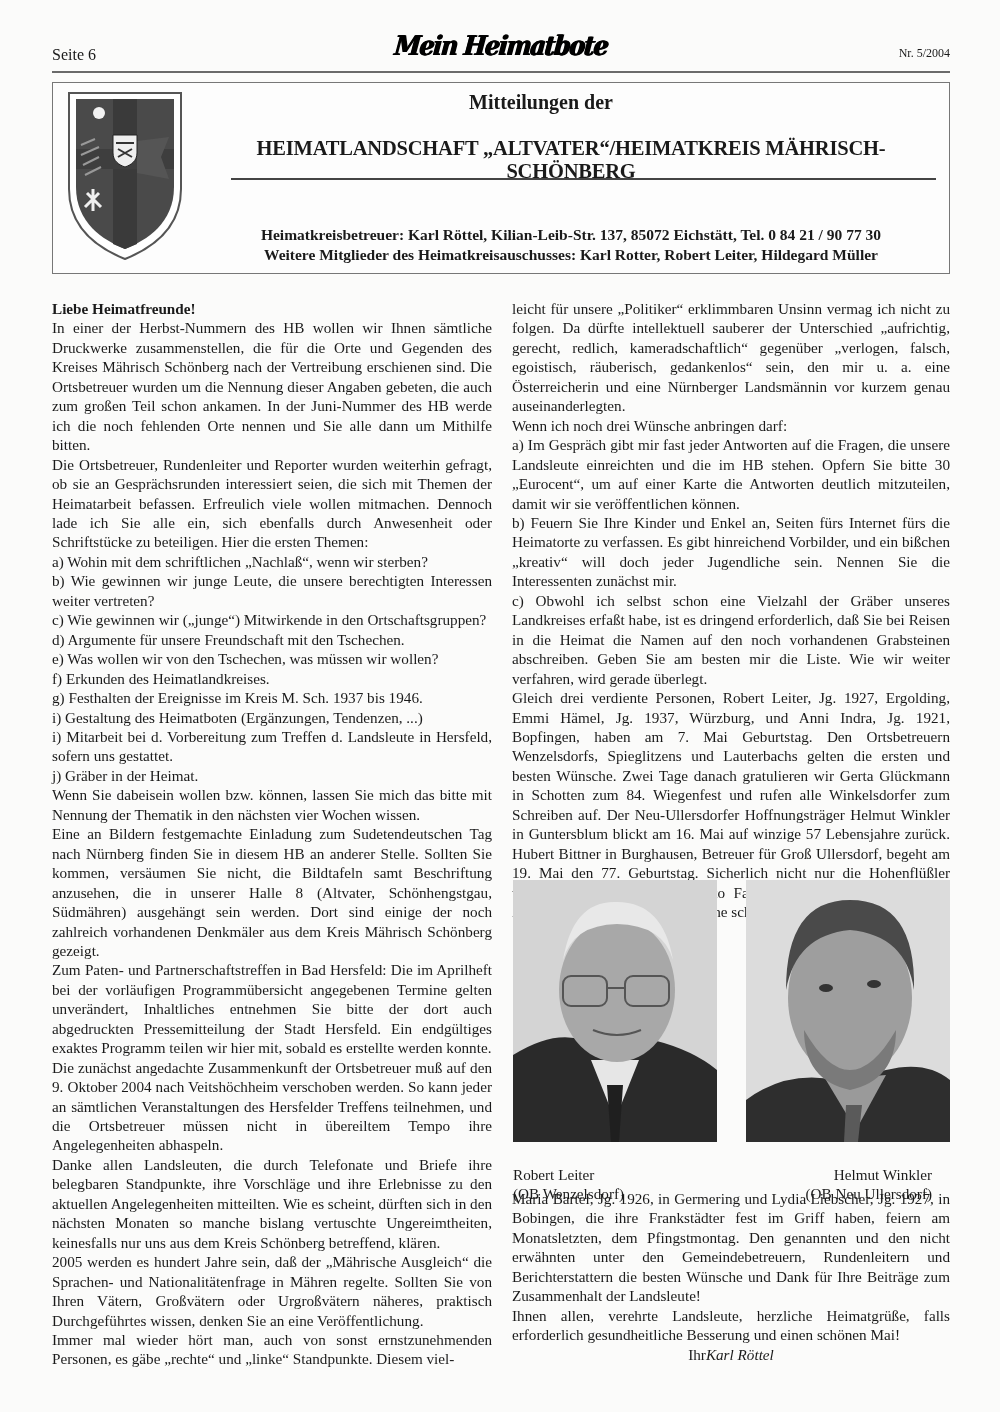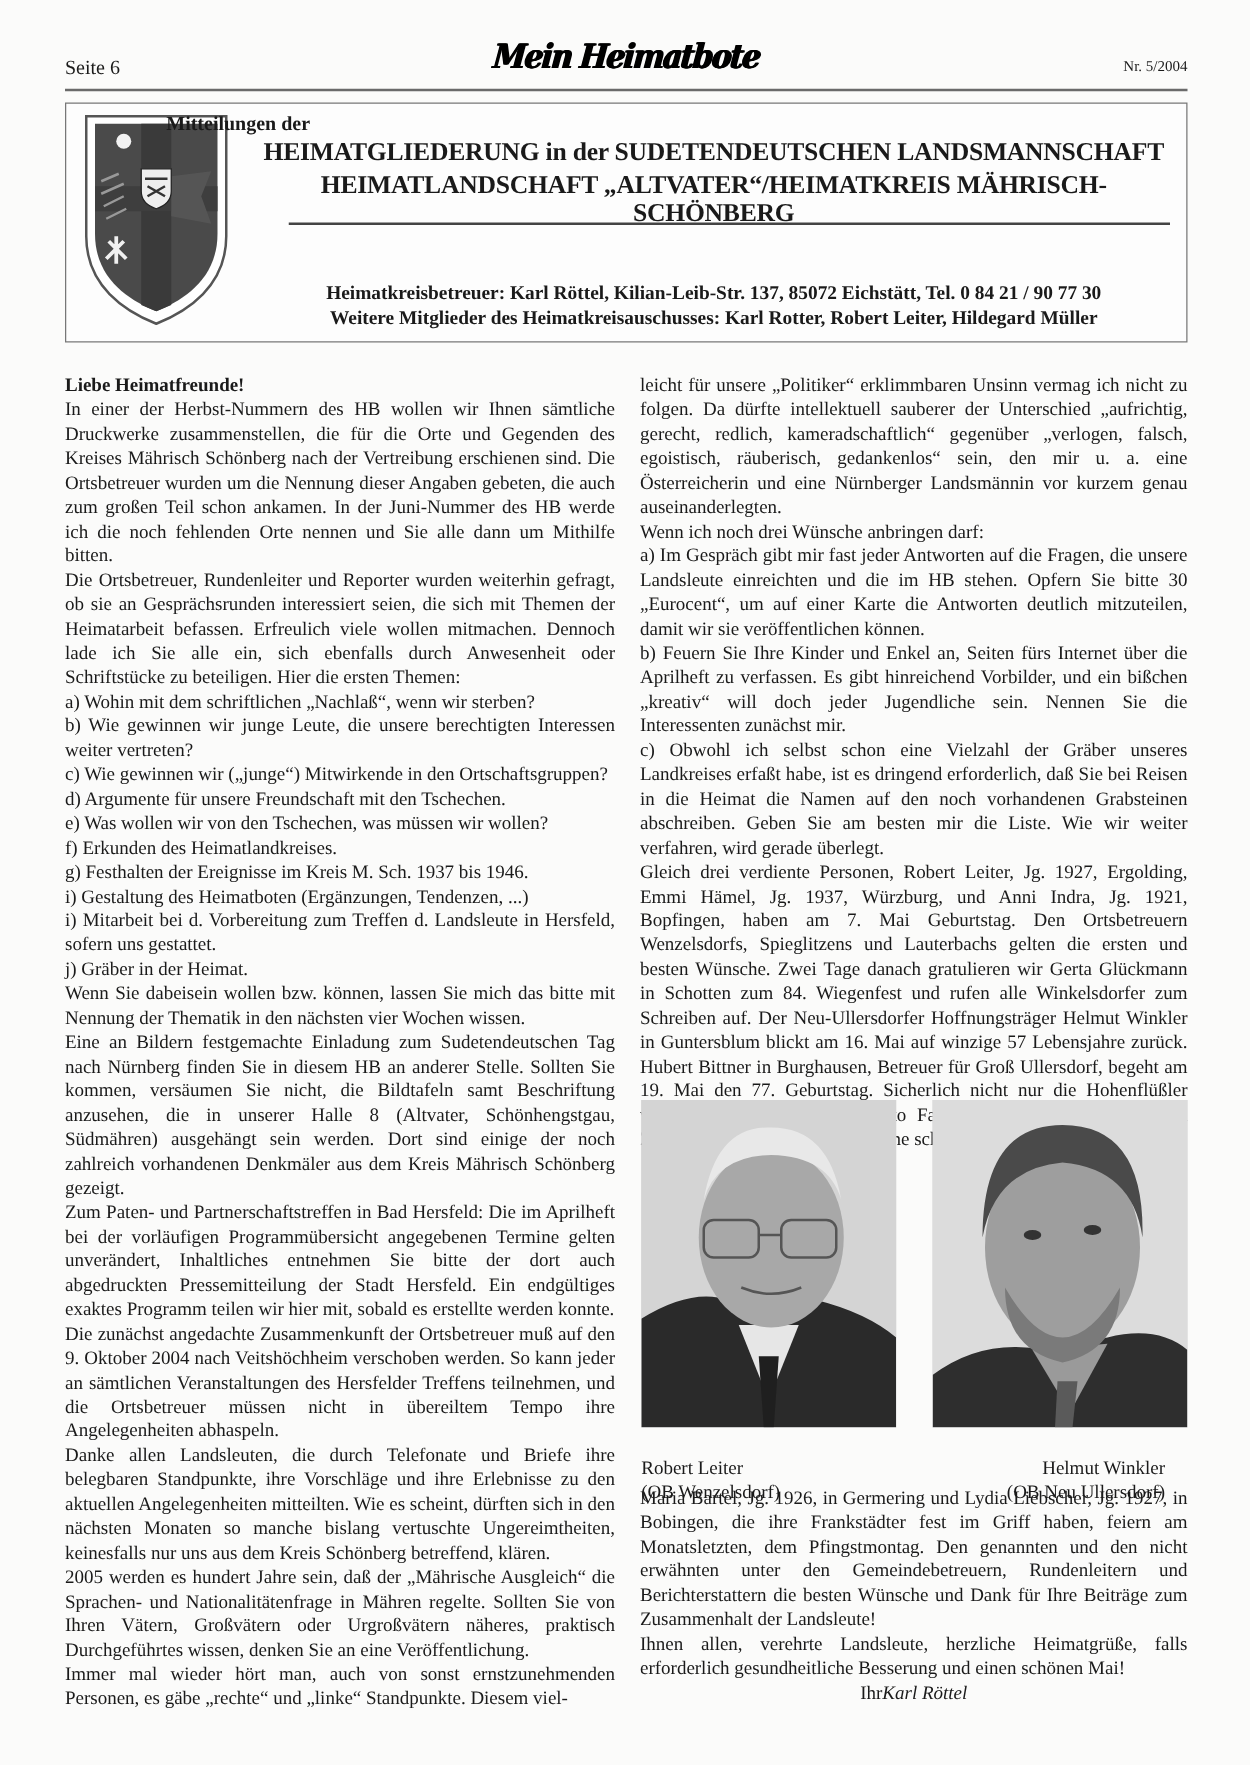--- a/index.html
+++ b/index.html
@@ -12,21 +12,21 @@
 
   .page-header { position: absolute; left: 52px; top: 44px; width: 898px; height: 24px; }
   .page-num { position: absolute; left: 0; top: 2px; font-size: 16px; }
   .issue-num { position: absolute; right: 0; top: 2px; font-size: 12px; }
   .masthead { position: absolute; left: 50%; transform: translateX(-50%); top: -14px; font-family: "DejaVu Serif", serif; font-weight: bold; font-style: italic; font-size: 27px; letter-spacing: -1.5px; color: #000; transform-origin: center; }
   .masthead span { display:inline-block; transform: scaleX(0.88) skewX(-6deg); text-shadow: 1px 0 0 #000, -0.5px 0 0 #000; }
   .header-rule { position: absolute; left: 52px; top: 71px; width: 898px; height: 2px; background: #6a6a6a; }
 
   .banner { position: absolute; left: 52px; top: 82px; width: 896px; height: 190px; border: 1.5px solid #777; background: rgba(255,255,255,0.6); }
   .crest { position: absolute; left: 12px; top: 6px; width: 120px; height: 172px; }
-  .banner-intro { position: absolute; left: 0; width: 100%; top: 8px; font-weight: bold; font-size: 16px; padding-left: 80px; box-sizing: border-box; }
+  .banner-intro { position: absolute; left: 0; width: 100%; top: 8px; text-align: center; font-weight: bold; font-size: 20px; padding-left: 80px; box-sizing: border-box; }
   .banner-title { position: absolute; left: 150px; width: 736px; text-align: center; font-weight: bold; font-size: 20.5px; letter-spacing: -0.2px; }
   .banner-title.t1 { top: 28px; }
   .banner-title.t2 { top: 54px; }
   .banner-rule { position: absolute; left: 178px; top: 95px; width: 705px; height: 1.5px; background: #444; }
   .banner-contact { position: absolute; left: 150px; width: 736px; text-align: center; font-weight: bold; font-size: 15.5px; }
   .banner-contact.c1 { top: 122px; }
   .banner-contact.c2 { top: 143px; }
   .banner-contact.c3 { top: 163px; text-align: center; }
 
   .col { position: absolute; top: 299px; font-size: 15.2px; line-height: 19.45px; text-align: justify; }
@@ -67,21 +67,20 @@
     <path d="M48 10 H72 V155 L60 160 L48 155 Z" fill="#3a3a3a"></path>
     <path d="M11 60 H109 V80 H11 Z" fill="#3e3e3e"></path>
     <path d="M72 52 L104 48 L96 68 L104 90 L72 84 Z" fill="#555"></path>
     <circle cx="34" cy="24" r="6" fill="#f2f2f2"></circle>
     <path d="M16 56 L30 50 M16 66 L34 58 M18 76 L34 68 M20 86 L36 78" stroke="#999" stroke-width="2"></path>
     <path d="M20 118 L34 104 M22 104 L36 118 M28 100 L28 122" stroke="#f0f0f0" stroke-width="3"></path>
     <path d="M48 46 H72 V64 C72 72 66 76 60 78 C54 76 48 72 48 64 Z" fill="#eee" stroke="#222" stroke-width="1"></path>
     <path d="M51 54 L69 54 M53 60 L67 68 M67 60 L53 68" stroke="#333" stroke-width="2"></path>
   </svg>
   <div class="banner-intro">Mitteilungen der</div>
-  <div class="banner-title t1">HEIMATGLIEDERUNG in der SUDETENDEUTSCHEN LANDSMANNSCHAFT</div>
   <div class="banner-title t2">HEIMATLANDSCHAFT „ALTVATER“/HEIMATKREIS MÄHRISCH-SCHÖNBERG</div>
   <div class="banner-rule"></div>
   <div class="banner-contact c2">Heimatkreisbetreuer: Karl Röttel, Kilian-Leib-Str. 137, 85072 Eichstätt, Tel. 0 84 21 / 90 77 30</div>
   <div class="banner-contact c3">Weitere Mitglieder des Heimatkreisauschusses: Karl Rotter, Robert Leiter, Hildegard Müller</div>
 </div>
 
 <div class="col col-left">
   <p class="greeting">Liebe Heimatfreunde!</p>
   <div id="left-paras">
       <p>In einer der Herbst-Nummern des HB wollen wir Ihnen sämtliche Druckwerke zusammenstellen, die für die Orte und Gegenden des Kreises Mährisch Schönberg nach der Vertreibung erschienen sind. Die Ortsbetreuer wurden um die Nennung dieser Angaben gebeten, die auch zum großen Teil schon ankamen. In der Juni-Nummer des HB werde ich die noch fehlenden Orte nennen und Sie alle dann um Mithilfe bitten.</p>
@@ -104,21 +103,21 @@
       <p>2005 werden es hundert Jahre sein, daß der „Mährische Ausgleich“ die Sprachen- und Nationalitätenfrage in Mähren regelte. Sollten Sie von Ihren Vätern, Großvätern oder Urgroßvätern näheres, praktisch Durchgeführtes wissen, denken Sie an eine Veröffentlichung.</p>
       <p>Immer mal wieder hört man, auch von sonst ernstzunehmenden Personen, es gäbe „rechte“ und „linke“ Standpunkte. Diesem viel-</p>
     </div>
 </div>
 
 <div class="col col-right">
   <div id="right-paras">
       <p>leicht für unsere „Politiker“ erklimmbaren Unsinn vermag ich nicht zu folgen. Da dürfte intellektuell sauberer der Unterschied „aufrichtig, gerecht, redlich, kameradschaftlich“ gegenüber „verlogen, falsch, egoistisch, räuberisch, gedankenlos“ sein, den mir u. a. eine Österreicherin und eine Nürnberger Landsmännin vor kurzem genau auseinanderlegten.</p>
       <p>Wenn ich noch drei Wünsche anbringen darf:</p>
       <p>a) Im Gespräch gibt mir fast jeder Antworten auf die Fragen, die unsere Landsleute einreichten und die im HB stehen. Opfern Sie bitte 30 „Eurocent“, um auf einer Karte die Antworten deutlich mitzuteilen, damit wir sie veröffentlichen können.</p>
-      <p>b) Feuern Sie Ihre Kinder und Enkel an, Seiten fürs Internet über die Aprilheft zu verfassen. Es gibt hinreichend Vorbilder, und ein bißchen „kreativ“ will doch jeder Jugendliche sein. Nennen Sie die Interessenten zunächst mir.</p>
+      <p>b) Feuern Sie Ihre Kinder und Enkel an, Seiten fürs Internet fürs die Heimatorte zu verfassen. Es gibt hinreichend Vorbilder, und ein bißchen „kreativ“ will doch jeder Jugendliche sein. Nennen Sie die Interessenten zunächst mir.</p>
       <p>c) Obwohl ich selbst schon eine Vielzahl der Gräber unseres Landkreises erfaßt habe, ist es dringend erforderlich, daß Sie bei Reisen in die Heimat die Namen auf den noch vorhandenen Grabsteinen abschreiben. Geben Sie am besten mir die Liste. Wie wir weiter verfahren, wird gerade überlegt.</p>
       <p>Gleich drei verdiente Personen, Robert Leiter, Jg. 1927, Ergolding, Emmi Hämel, Jg. 1937, Würzburg, und Anni Indra, Jg. 1921, Bopfingen, haben am 7. Mai Geburtstag. Den Ortsbetreuern Wenzelsdorfs, Spieglitzens und Lauterbachs gelten die ersten und besten Wünsche. Zwei Tage danach gratulieren wir Gerta Glückmann in Schotten zum 84. Wiegenfest und rufen alle Winkelsdorfer zum Schreiben auf. Der Neu-Ullersdorfer Hoffnungsträger Helmut Winkler in Guntersblum blickt am 16. Mai auf winzige 57 Lebensjahre zurück. Hubert Bittner in Burghausen, Betreuer für Groß Ullersdorf, begeht am 19. Mai den 77. Geburtstag. Sicherlich nicht nur die Hohenflüßler werden ihrem Schutzpatron Otto Faulhammer nach Monheim zum Zweiundsiebzigsten Glückwünsche schicken.</p>
     </div>
 </div>
 
 <div class="photos">
   <div class="photo left">
     <svg width="204" height="262" viewBox="0 0 204 262">
       <rect width="204" height="262" fill="#d4d4d4"></rect>
       <path d="M0 175 Q40 150 70 160 L140 160 Q180 170 204 190 V262 H0 Z" fill="#2a2a2a"></path>

